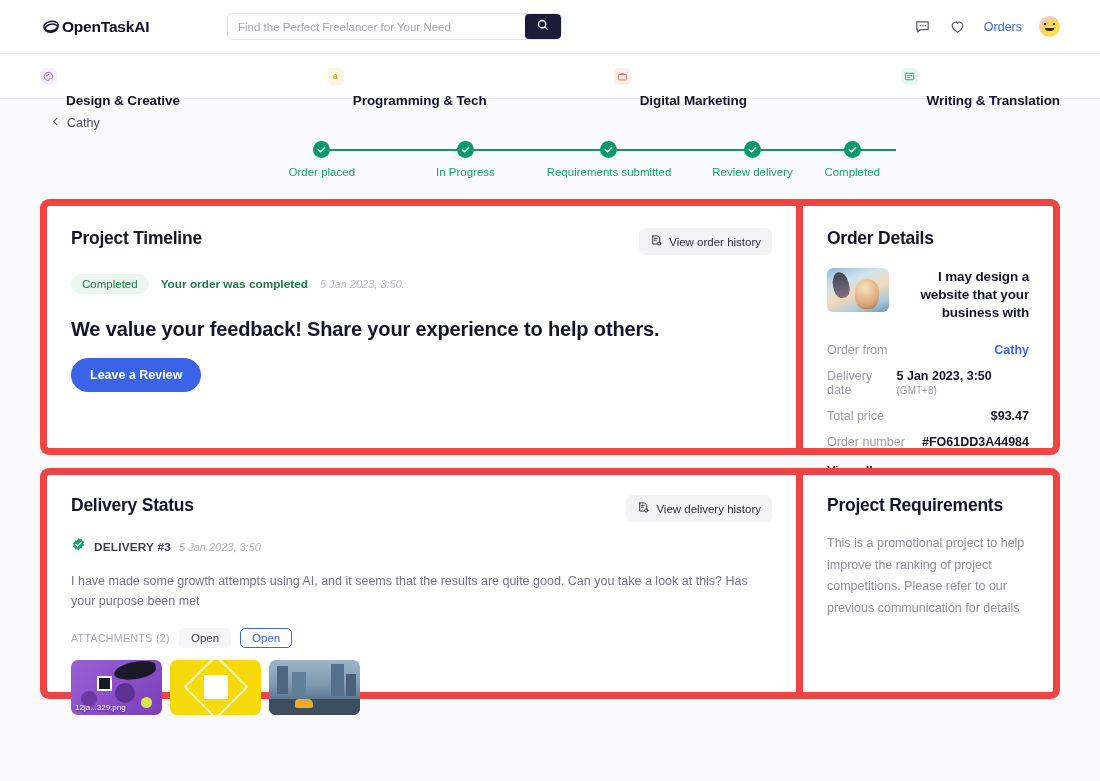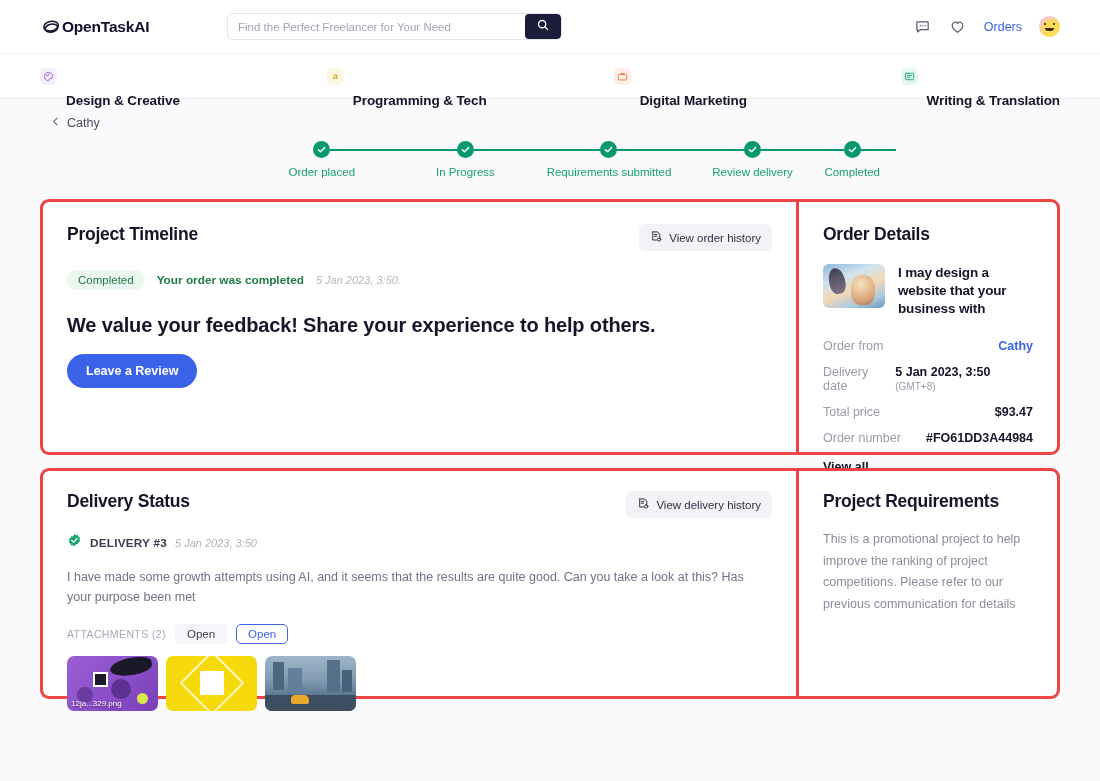--- a/index.html
+++ b/index.html
@@ -90,21 +90,21 @@
   .step-line {
     position: absolute; top: 8px; left: 50%; right: -50%;
     height: 1.6px; background: #07996b; z-index: 1;
   }
   .step:last-child .step-line { display: none; }
   .step-label { margin-top: 8px; font-size: 11.5px; color: #18a06f; white-space: nowrap; }
 
   
   .cards-row { display: flex; gap: 0; margin-top: 6px; }
   .card {
-    background: #fff; border: 3px solid #ef4444; border-radius: 9px;
+    background: #fff; border: 7px solid #ef4444; border-radius: 9px;
     display: flex;
   }
   .card-left { flex: 0 0 756px; border-radius: 9px 0 0 9px; border-right: none; }
   .card-right { flex: 1 1 auto; border-radius: 0 9px 9px 0; }
 
   .pad { padding: 22px 24px; width: 100%; }
 
   .card-head { display: flex; align-items: flex-start; justify-content: space-between; }
   .card-title { font-size: 17.5px; font-weight: 700; color: #14142b; letter-spacing: -0.25px; }
 
@@ -126,21 +126,21 @@
 
   .feedback { margin-top: 24px; font-size: 20px; font-weight: 700; color: #14142b; letter-spacing: -0.15px; }
 
   .review-btn {
     margin-top: 17px; background: #3b63e8; color: #fff; border: 0;
     border-radius: 18px; padding: 10px 19px; font-size: 12.5px; font-weight: 700;
     cursor: pointer; font-family: "Liberation Sans", sans-serif;
   }
 
   
-  .od-item { display: flex; gap: 13px; margin-top: 19px; align-items: flex-start; }
+  .od-item { display: flex; gap: 13px; margin-top: 19px; align-items: flex-start; text-align: right; }
   .od-thumb {
     width: 62px; height: 44px; border-radius: 6px; flex: 0 0 62px;
     background: linear-gradient(160deg,#8fb8d8 0%, #cfe3ef 30%, #f4d9b7 55%, #a8c9de 80%, #6d93b8 100%);
     position: relative; overflow: hidden;
   }
   .od-thumb:before {
     content:""; position:absolute; left:6px; top:4px; width:16px; height:26px;
     background: linear-gradient(180deg,#2b2b3a,#6b5c7a); border-radius: 50% 50% 40% 40%;
     transform: rotate(-12deg); opacity: .85;
   }

